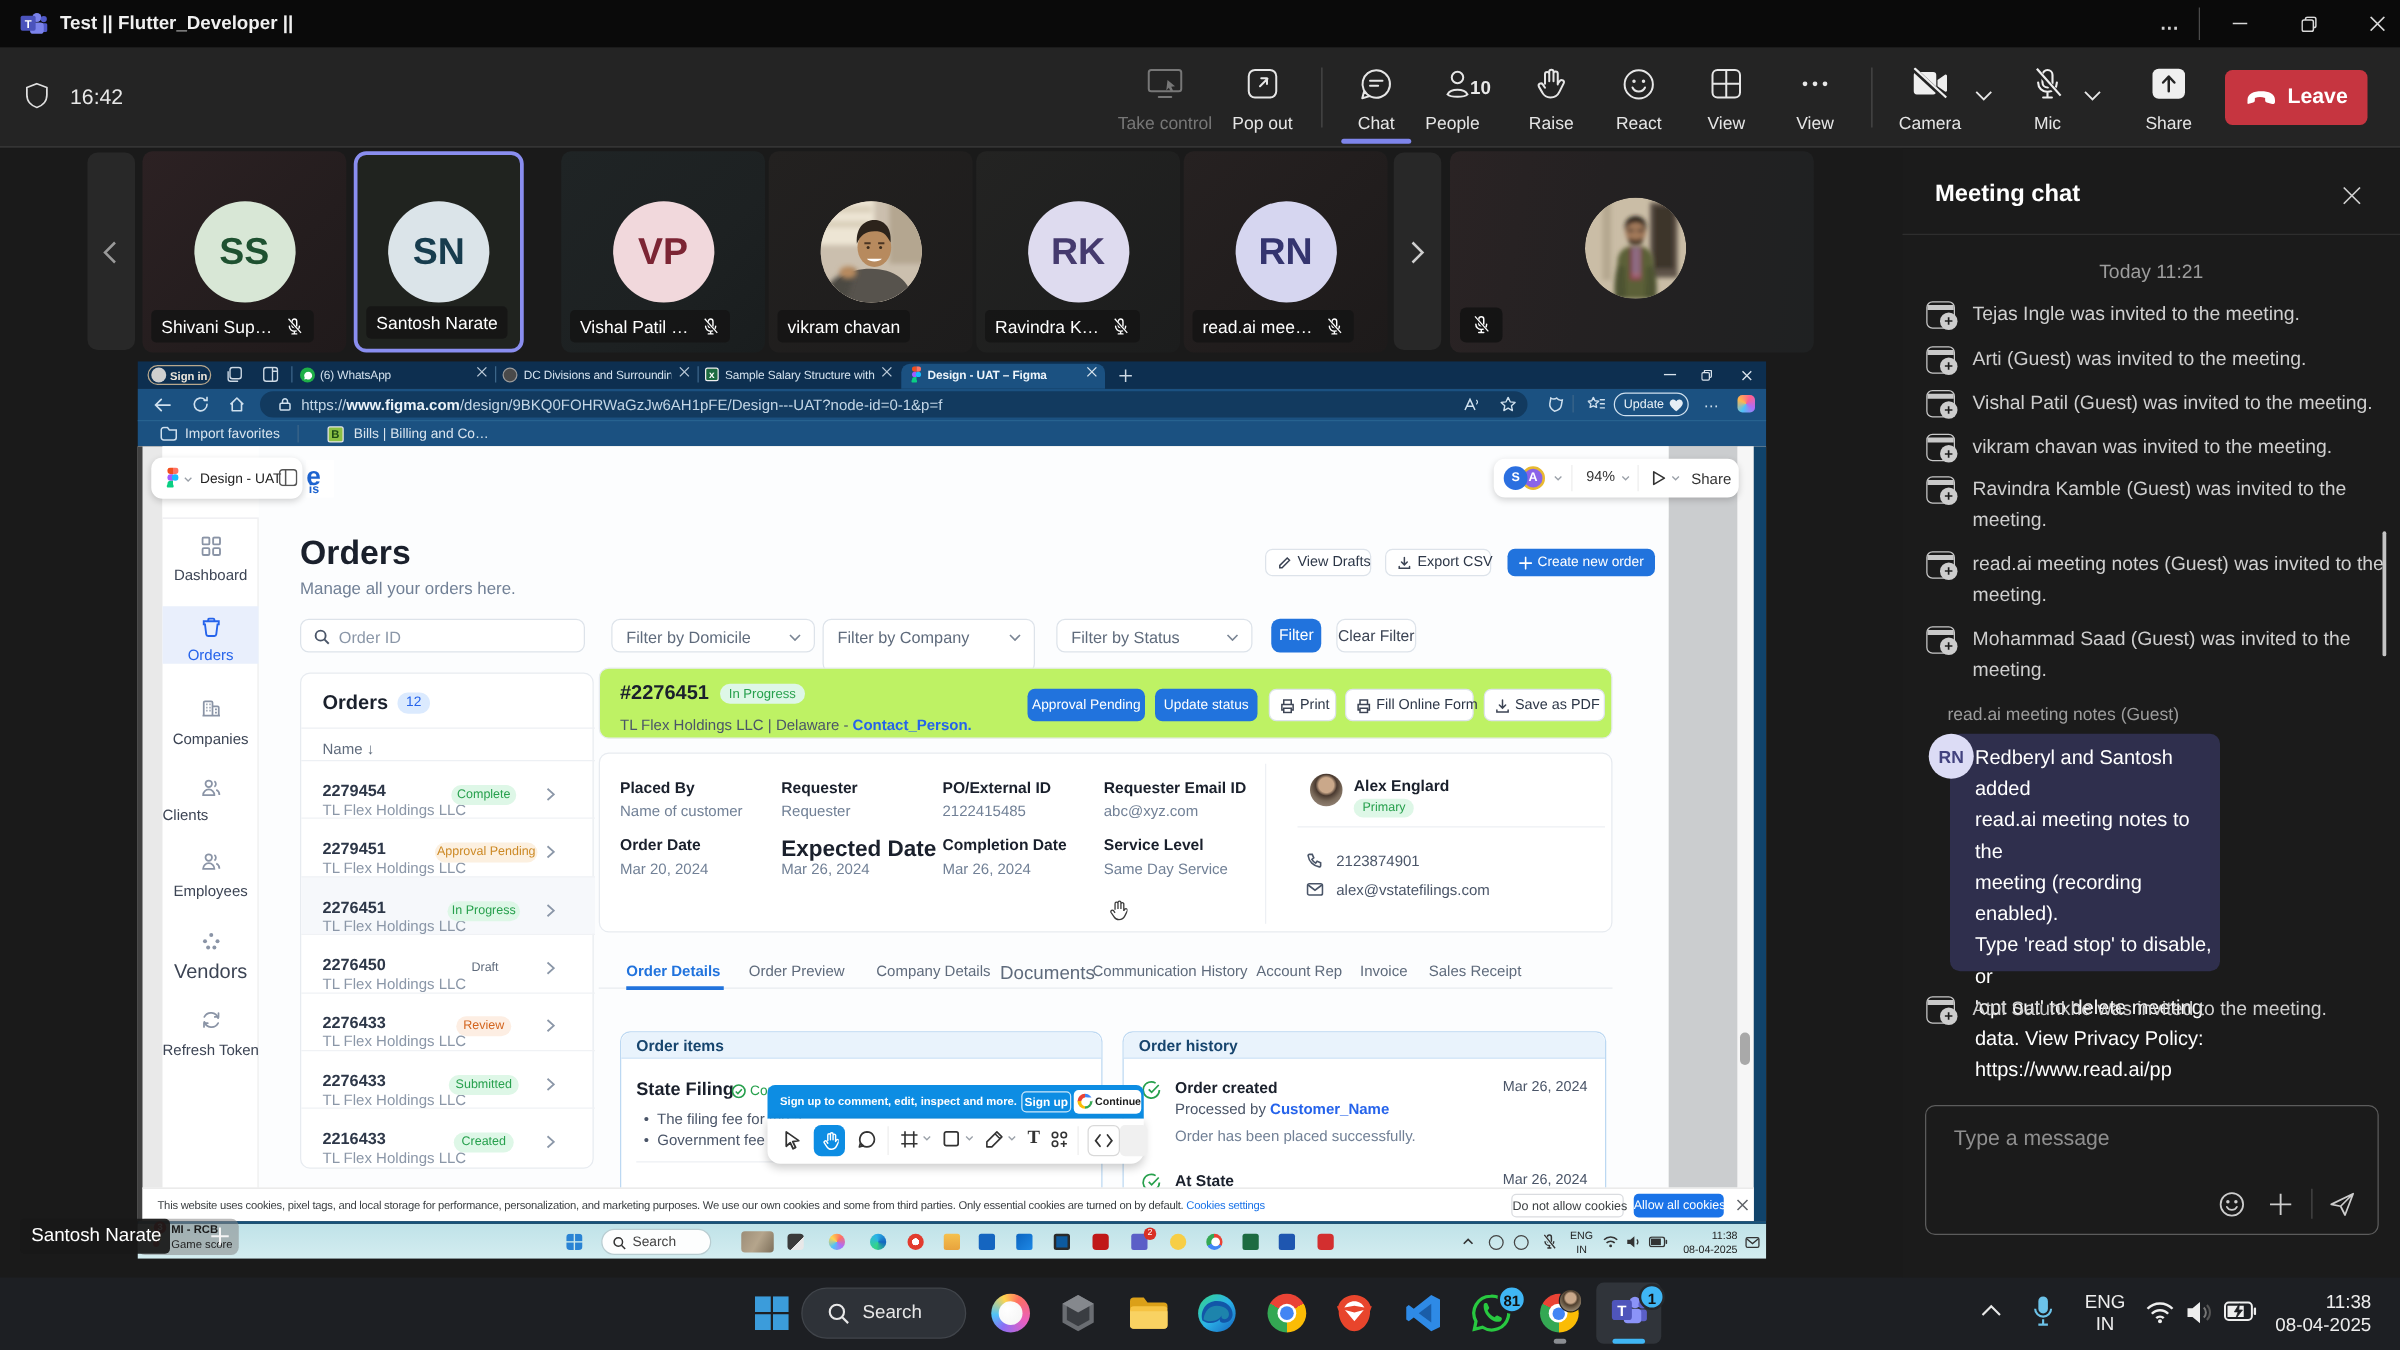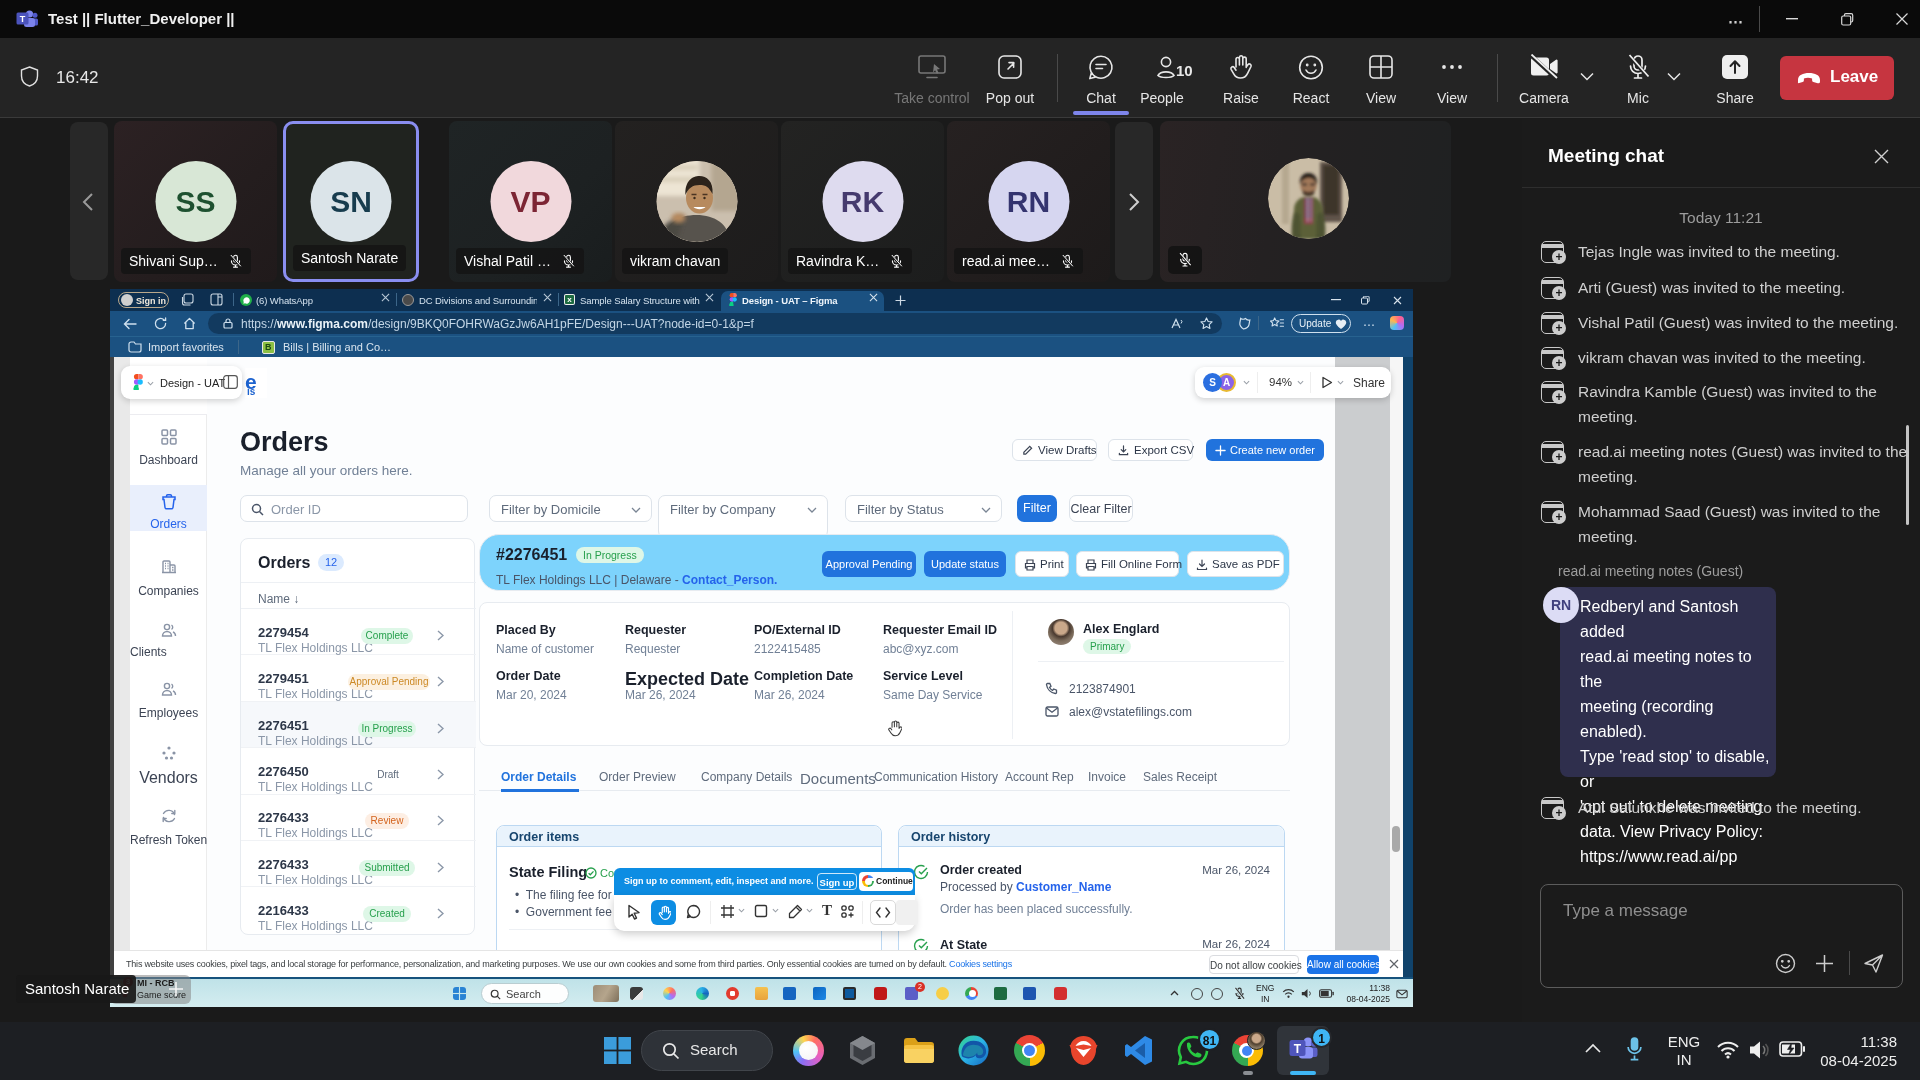--- a/index.html
+++ b/index.html
@@ -583,21 +583,21 @@
               <path d="M1 1 l5 4.5 -5 4.5"></path>
             </svg>
           <div class="abs" style="left:17px;top:364px;font-size:13px;font-weight:700;color:#2d3748">2216433</div>
           <div class="abs" style="left:17px;top:380px;font-size:12px;color:#8b97a8">TL Flex Holdings LLC</div>
           <div class="abs" style="left:122px;top:367px;width:48px;height:16px;background:#def7e7;border-radius:8px;color:#27a04d;font-size:10px;text-align:center;line-height:16px">Created</div>
           <svg class="abs" style="left:196px;top:369px" width="7" height="11" viewBox="0 0 7 11" fill="none" stroke="#8b97a8" stroke-width="1.4">
               <path d="M1 1 l5 4.5 -5 4.5"></path>
             </svg>
         </div>
 
-        <div class="abs" style="left:369px;top:177px;width:811px;height:57px;background:#7dd3fc;border:1px solid #e7ebf0;border-radius:20px">
+        <div class="abs" style="left:369px;top:177px;width:811px;height:57px;background:#bef264;border:1px solid #e7ebf0;border-radius:8px">
           <div class="abs" style="left:16px;top:11px;font-size:16px;font-weight:700;color:#1a202c">#2276451</div>
           <div class="abs" style="left:96px;top:12px;height:16px;padding:0 7px;background:#def7e7;border-radius:8px;color:#27a04d;font-size:10.5px;line-height:16px">In Progress</div>
           <div class="abs" style="left:16px;top:38px;font-size:12px;color:#4a5568">TL Flex Holdings LLC | Delaware - <span style="color:#2563eb;font-weight:700">Contact_Person.</span></div>
           <div class="abs" style="left:342px;top:16px;width:94px;height:26px;background:#2173dd;border-radius:6px;color:#fff;font-size:11px;text-align:center;line-height:26px;white-space:nowrap">Approval Pending</div>
           <div class="abs" style="left:444px;top:16px;width:82px;height:26px;background:#2173dd;border-radius:6px;color:#fff;font-size:11px;text-align:center;line-height:26px;white-space:nowrap">Update status</div>
           <div class="abs" style="left:535px;top:16px;width:54px;height:26px;background:#fff;border:1px solid #dde3ea;border-radius:6px">
             <svg class="abs" style="left:8px;top:7px" width="12" height="12" viewBox="0 0 12 12" fill="none" stroke="#3c4454" stroke-width="1.2">
                 <path d="M3 4 V1 h6 v3 M3 9 h-1.5 V4.5 h9 V9 H9 M3 7.5 h6 V11 H3Z"></path>
               </svg>
             <div class="abs" style="left:24px;top:6px;font-size:11.5px;color:#2d3748">Print</div>

